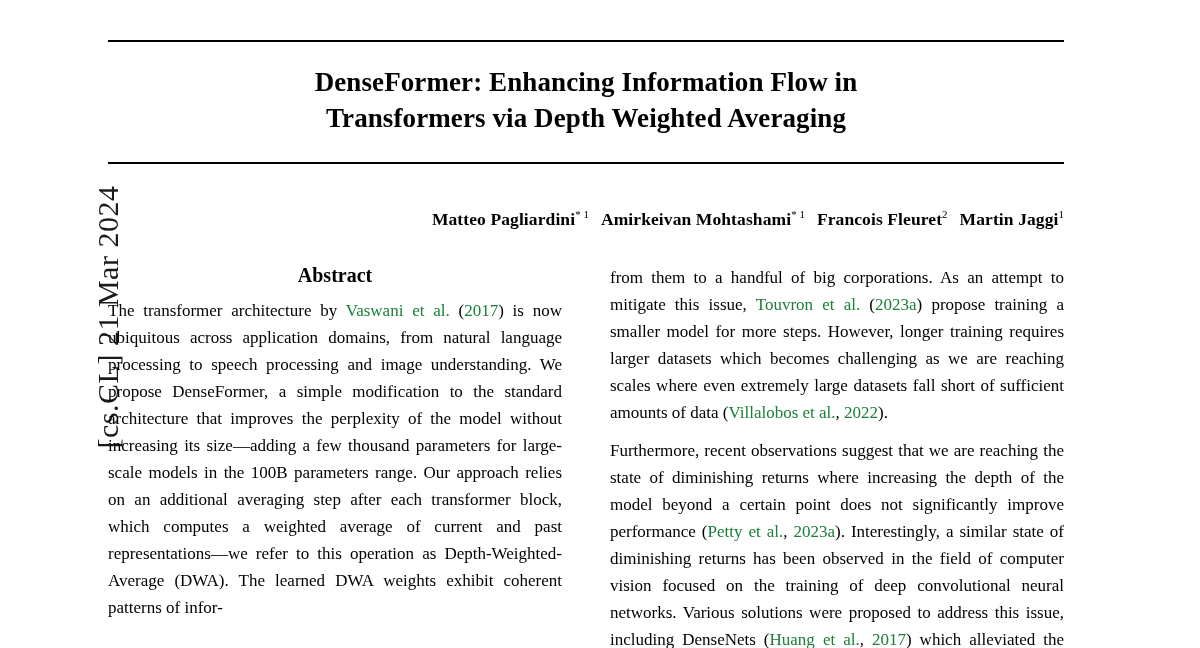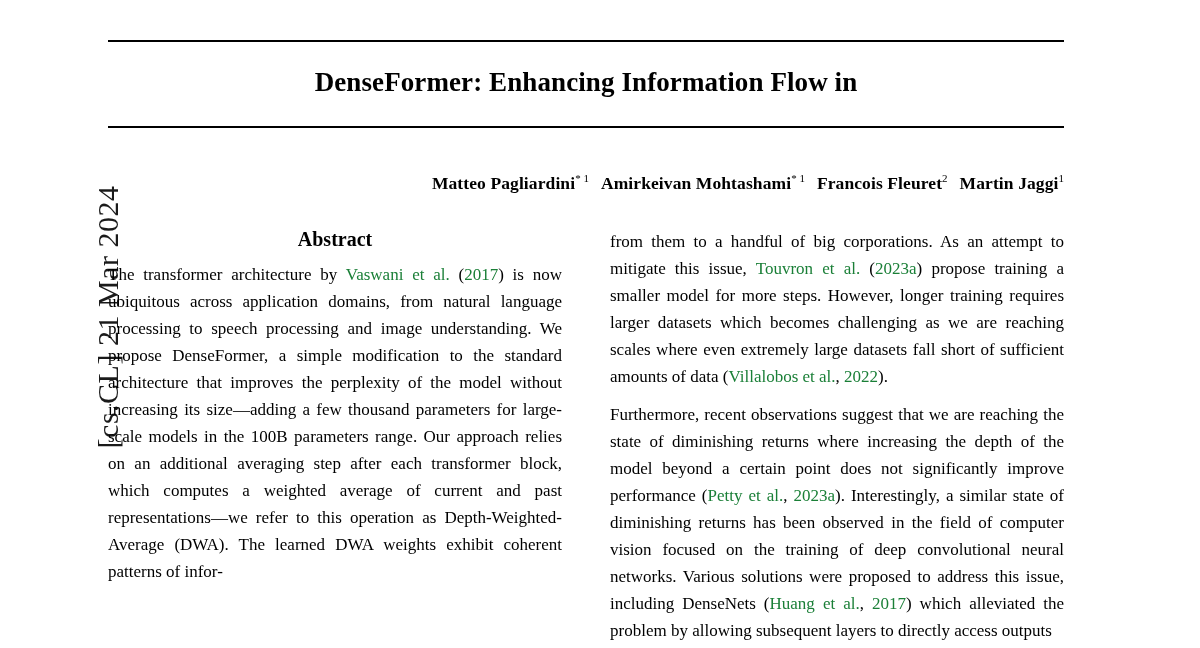--- a/index.html
+++ b/index.html
@@ -107,20 +107,21 @@
 <div class="page">
 
   <div class="arxiv-stamp">[cs.CL]  21 Mar 2024</div>
 
   <div class="content">
 
     <hr class="rule rule-top">
 
     <div class="title">
       <span>DenseFormer: Enhancing Information Flow in</span>
+      <span class="line2">Transformers via Depth Weighted Averaging</span>
     </div>
 
     <hr class="rule rule-bottom">
 
     <div class="authors"><span><span>Matteo Pagliardini</span><span class="sup">* 1</span></span><span class="author-sep"></span><span><span>Amirkeivan Mohtashami</span><span class="sup">* 1</span></span><span class="author-sep"></span><span><span>Francois Fleuret</span><span class="sup">2</span></span><span class="author-sep"></span><span><span>Martin Jaggi</span><span class="sup">1</span></span></div>
 
     <div class="columns">
 
       <div class="col col-left">
         <div class="abstract-head">Abstract</div>

